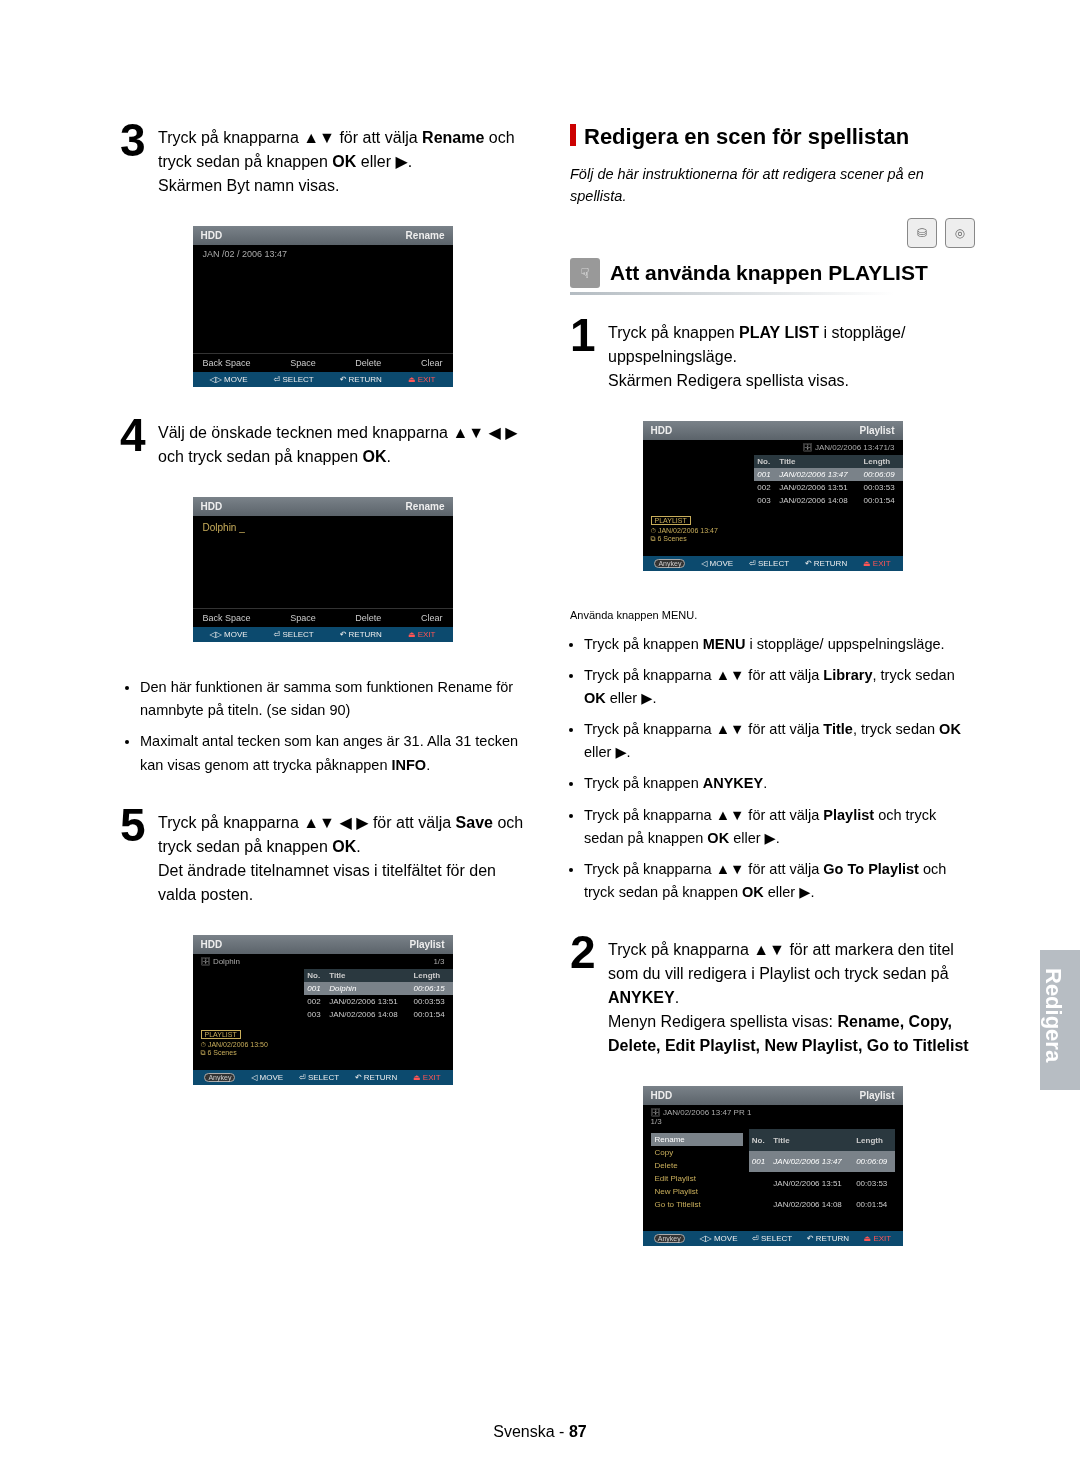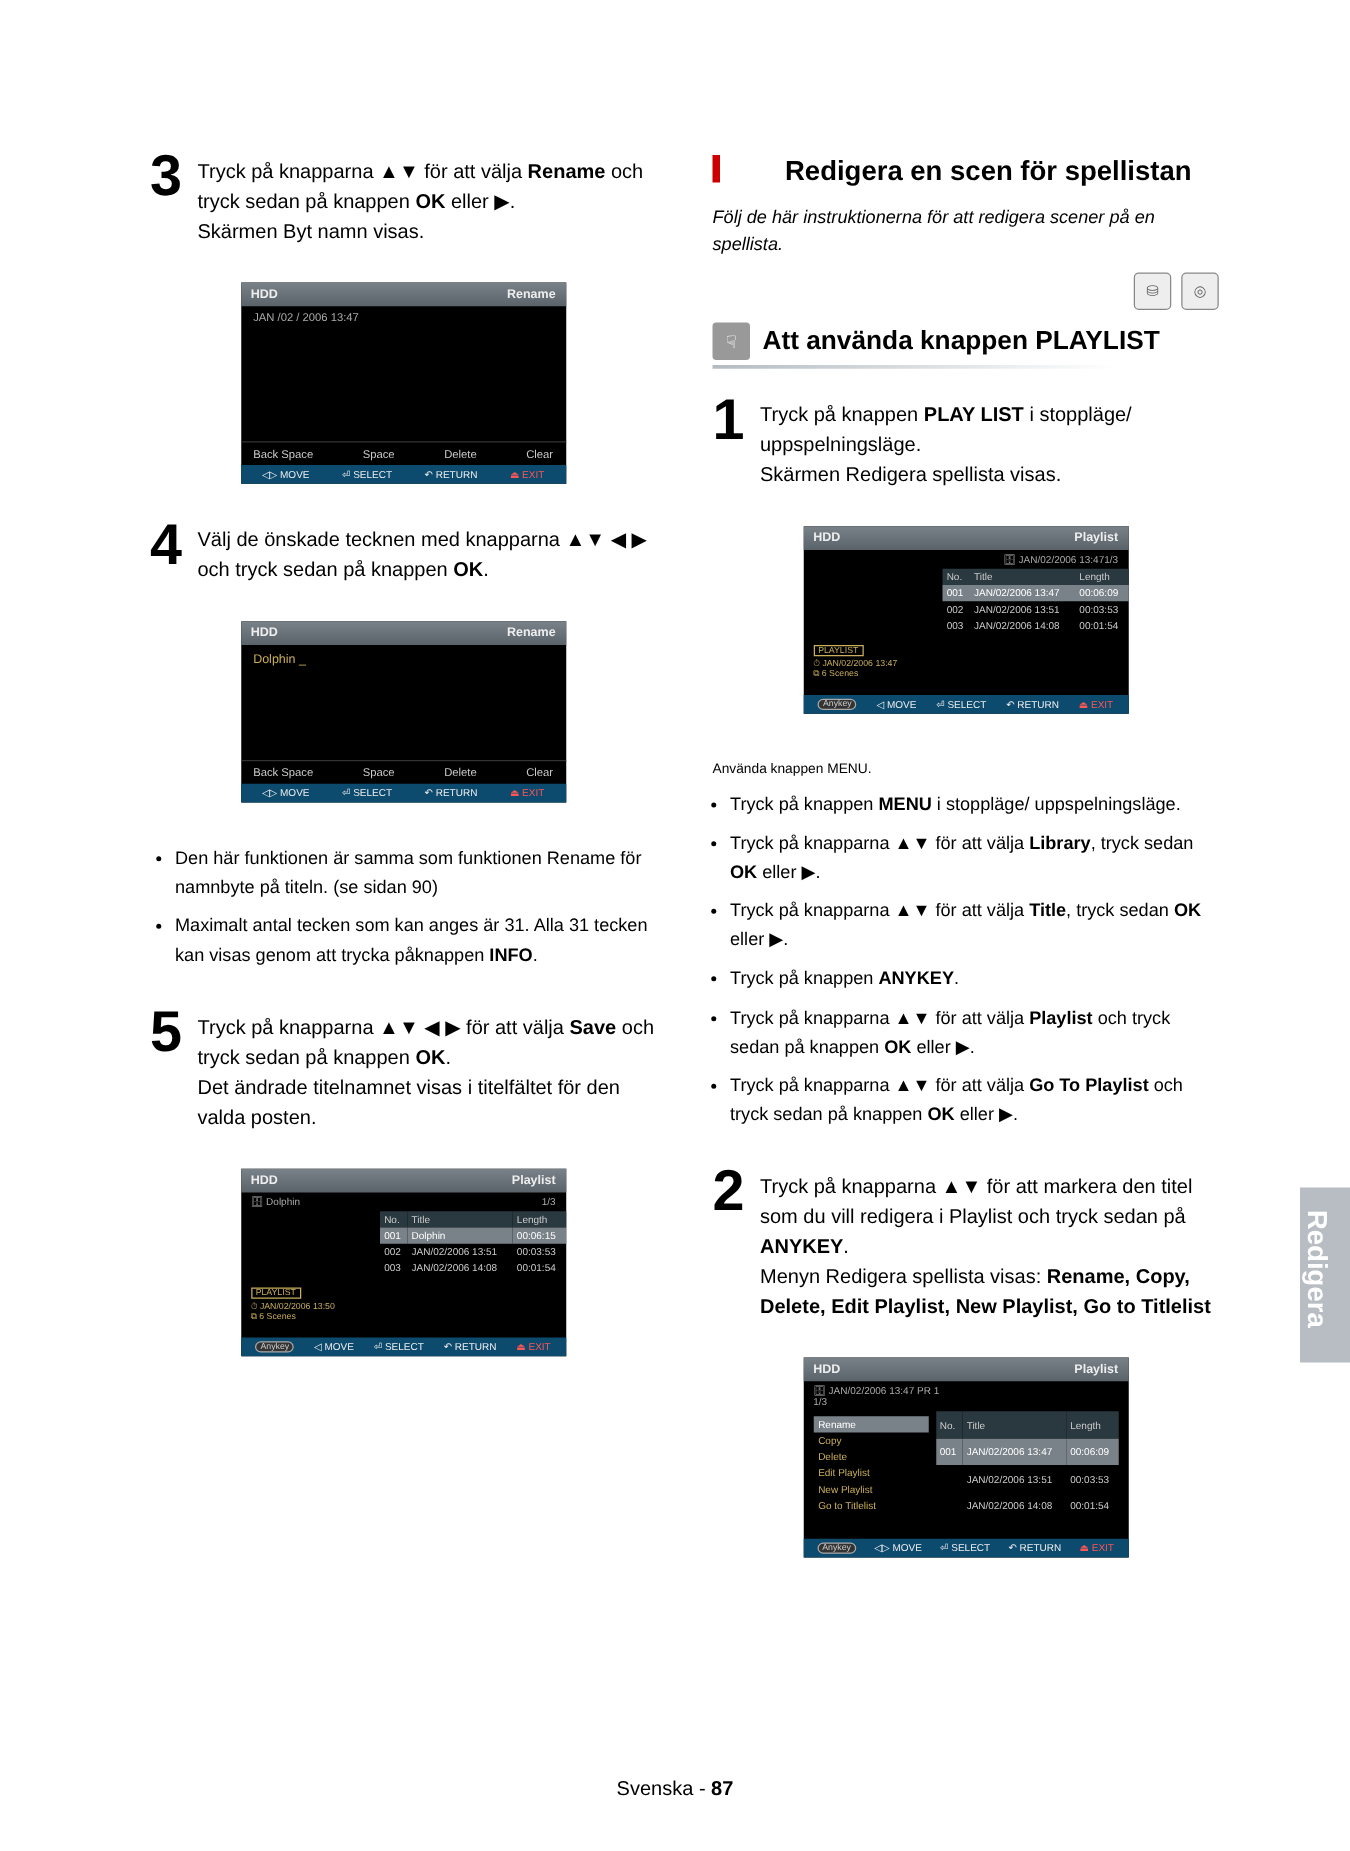--- a/index.html
+++ b/index.html
@@ -101,27 +101,27 @@
     width: 57%;
     margin-left: auto;
     border-collapse: collapse;
     font-size: 8px;
   }
   .pl-table th {
     background:#2a383f;
     color:#ccc;
     padding:2px 3px;
     text-align:left;
-    font-weight:normal;
+    font-weight:bold;
   }
   .pl-table td {
     padding:2px 3px;
     color:#ccc;
   }
-  .pl-table tr.hl td { background:#7a8289; color:#fff; }
+  .pl-table tr.hl td { background:#7a8289; color:#fff;font-style:italic; }
   .pl-info {
     position:absolute;
     left:8px;
     bottom:28px;
     font-size:7px;
     color:#c9ae5b;
   }
   .pl-tag {
     display:inline-block;
     border:1px solid #c9ae5b;
@@ -145,21 +145,20 @@
     background:#7a8289;
     color:#fff;
   }
 
   .section-title {
     display:flex;
     align-items:flex-start;
     font-size: 22px;
     font-weight:bold;
     margin: 4px 0 14px;
-    gap: 44px;
   }
   .red-bar {
     width:6px;
     height:22px;
     background:#c00;
     margin-right:8px;
   }
   .intro { font-size:14.5px; line-height:1.5; margin-bottom:10px;font-style:italic; }
   .mode-icons {
     display:flex;

